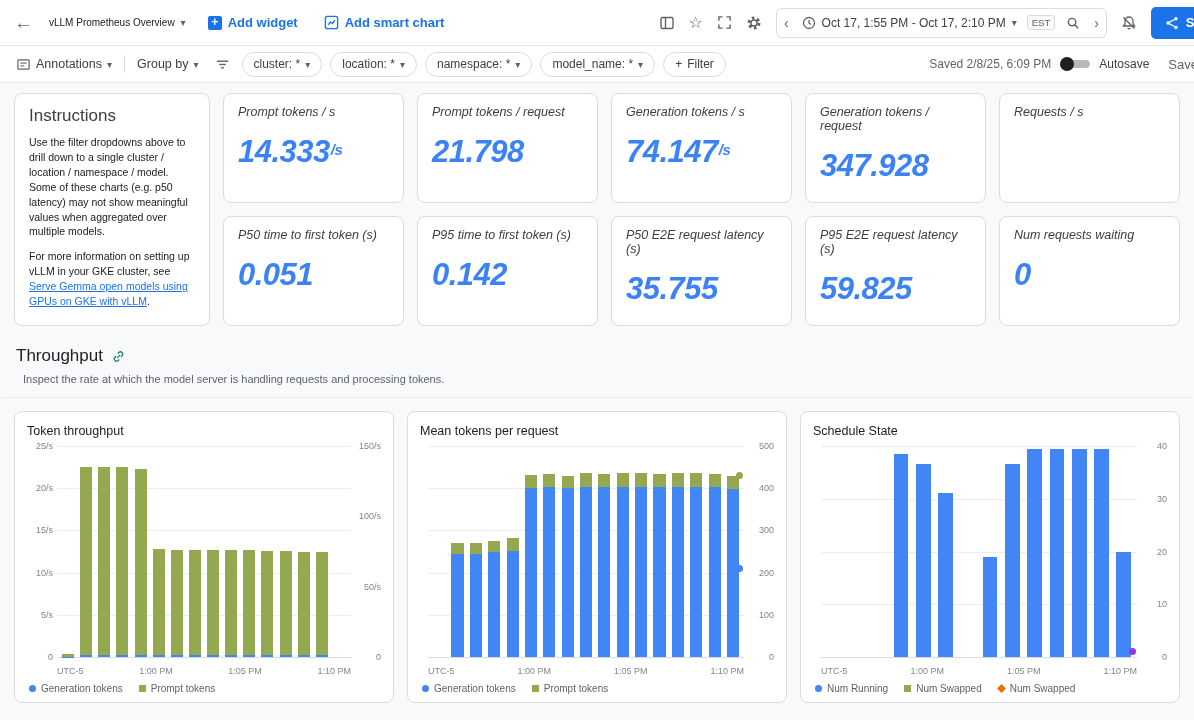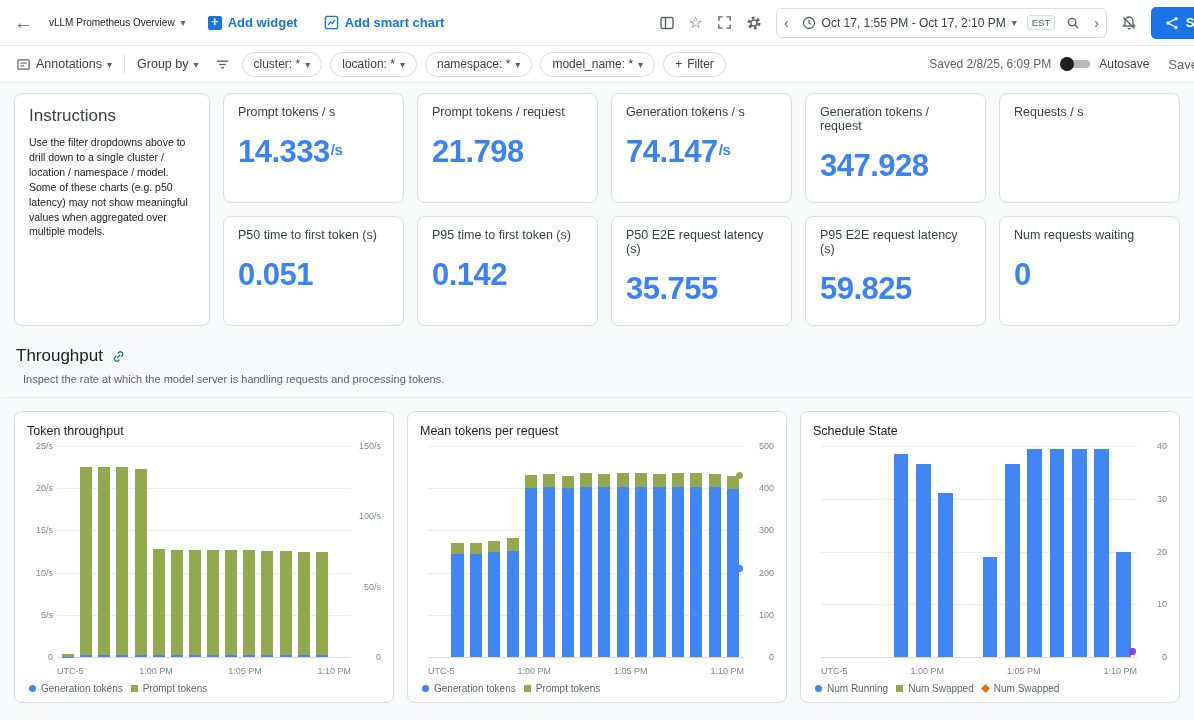--- a/index.html
+++ b/index.html
@@ -75,21 +75,21 @@
   .content { padding:8px 14px 0; }
   .card { background:#fff; border:1px solid #dadce0; border-radius:8px; }
   .cards-grid {
     display:grid; grid-template-columns:196px repeat(5, 1fr);
     grid-auto-rows:110px; gap:13px; margin-top:2px;border-radius:13px;
   }
   .instructions { grid-row:1 / 3; padding:12px 14px; overflow:hidden; }
   .instructions h3 { margin:0 0 9px; font-size:17px; font-weight:400; color:#3c4043; }
   .instructions p { margin:0 0 10px; font-size:10.5px; line-height:1.42; color:#202124; }
   .instructions a { color:#1a73e8; text-decoration:underline; cursor:pointer; }
-  .scorecard { padding:11px 14px; overflow:hidden; }
+  .scorecard { padding:11px 14px; overflow:hidden;font-style:italic; }
   .sc-label { font-size:12.5px; color:#3c4043; }
   .sc-value { margin-top:15px; color:#3b82f6; font-size:31px; font-weight:bold; letter-spacing:-0.5px; }
   .sc-value .suffix { font-size:15px; vertical-align:7px; margin-left:1px; }
   .section-head { margin:20px 2px 0; }
   .section-title { display:flex; align-items:center; gap:8px; font-size:17px; font-weight:400; color:#202124; margin:0; }
   .section-sub { font-size:11px; color:#5f6368; margin:7px 7px 0; }
   .rule { height:1px; background:#e8eaed; margin:12px -14px 0; }
   .charts-grid { display:grid; grid-template-columns:repeat(3,1fr); gap:13px; margin-top:13px; }
   .chart-card { height:292px; padding:12px 12px 4px; display:flex; flex-direction:column; }
   .chart-title { font-size:12.5px; color:#202124; }
@@ -99,21 +99,21 @@
   .gridline.baseline { background:#dadce0; }
   .tick { position:absolute; font-size:9px; color:#80868b; line-height:10px; }
   .tick.left { left:0; width:26px; text-align:right; }
   .tick.right { right:0; width:27px; text-align:right; }
   .xlabels { position:absolute; bottom:1px; display:flex; justify-content:space-between; font-size:9px; color:#80868b; }
   .bars { position:absolute; inset:0; display:flex; align-items:flex-end; padding:0 2px; }
   .slot { flex:1; height:100%; display:flex; align-items:flex-end; justify-content:center; }
   .bar { width:66%; display:flex; flex-direction:column-reverse; }
   .seg { width:100%; }
   .pt { position:absolute; width:7px; height:7px; border-radius:50%; }
-  .legend { display:flex; gap:8px; align-items:center; padding:6px 2px 4px; }
+  .legend { display:flex; gap:16px; align-items:center; padding:6px 2px 4px; }
   .legend-item { display:flex; gap:5px; align-items:center; font-size:10px; color:#5f6368; cursor:pointer; }
   .marker { width:7px; height:7px; flex-shrink:0; }
   .marker.circle { border-radius:50%; }
   .marker.diamond { transform:rotate(45deg) scale(0.9); }
   svg { display:block; }
 </style>
 </head>
 <body>
 
 <header class="topbar">
@@ -273,20 +273,21 @@
     <span style="font-size:12px;">Autosave</span>
     <button class="save-btn">Save</button>
   </div>
 </div>
 
 <main class="content">
   <section class="cards-grid" id="cards-grid">
     <div class="card instructions">
       <h3>Instructions</h3>
       <p>Use the filter dropdowns above to drill down to a single cluster / location / namespace / model. Some of these charts (e.g. p50 latency) may not show meaningful values when aggregated over multiple models.</p>
+      <p><span>For more information on setting up vLLM in your GKE cluster, see </span><a>Serve Gemma open models using GPUs on GKE with vLLM</a><span>.</span></p>
     </div>
 
   <div class="card scorecard">
     <div class="sc-label">Prompt tokens / s</div>
     <div class="sc-value"><span class="num">14.333</span><span class="suffix">/s</span></div>
   </div>
 
   <div class="card scorecard">
     <div class="sc-label">Prompt tokens / request</div>
     <div class="sc-value"><span class="num">21.798</span></div>

